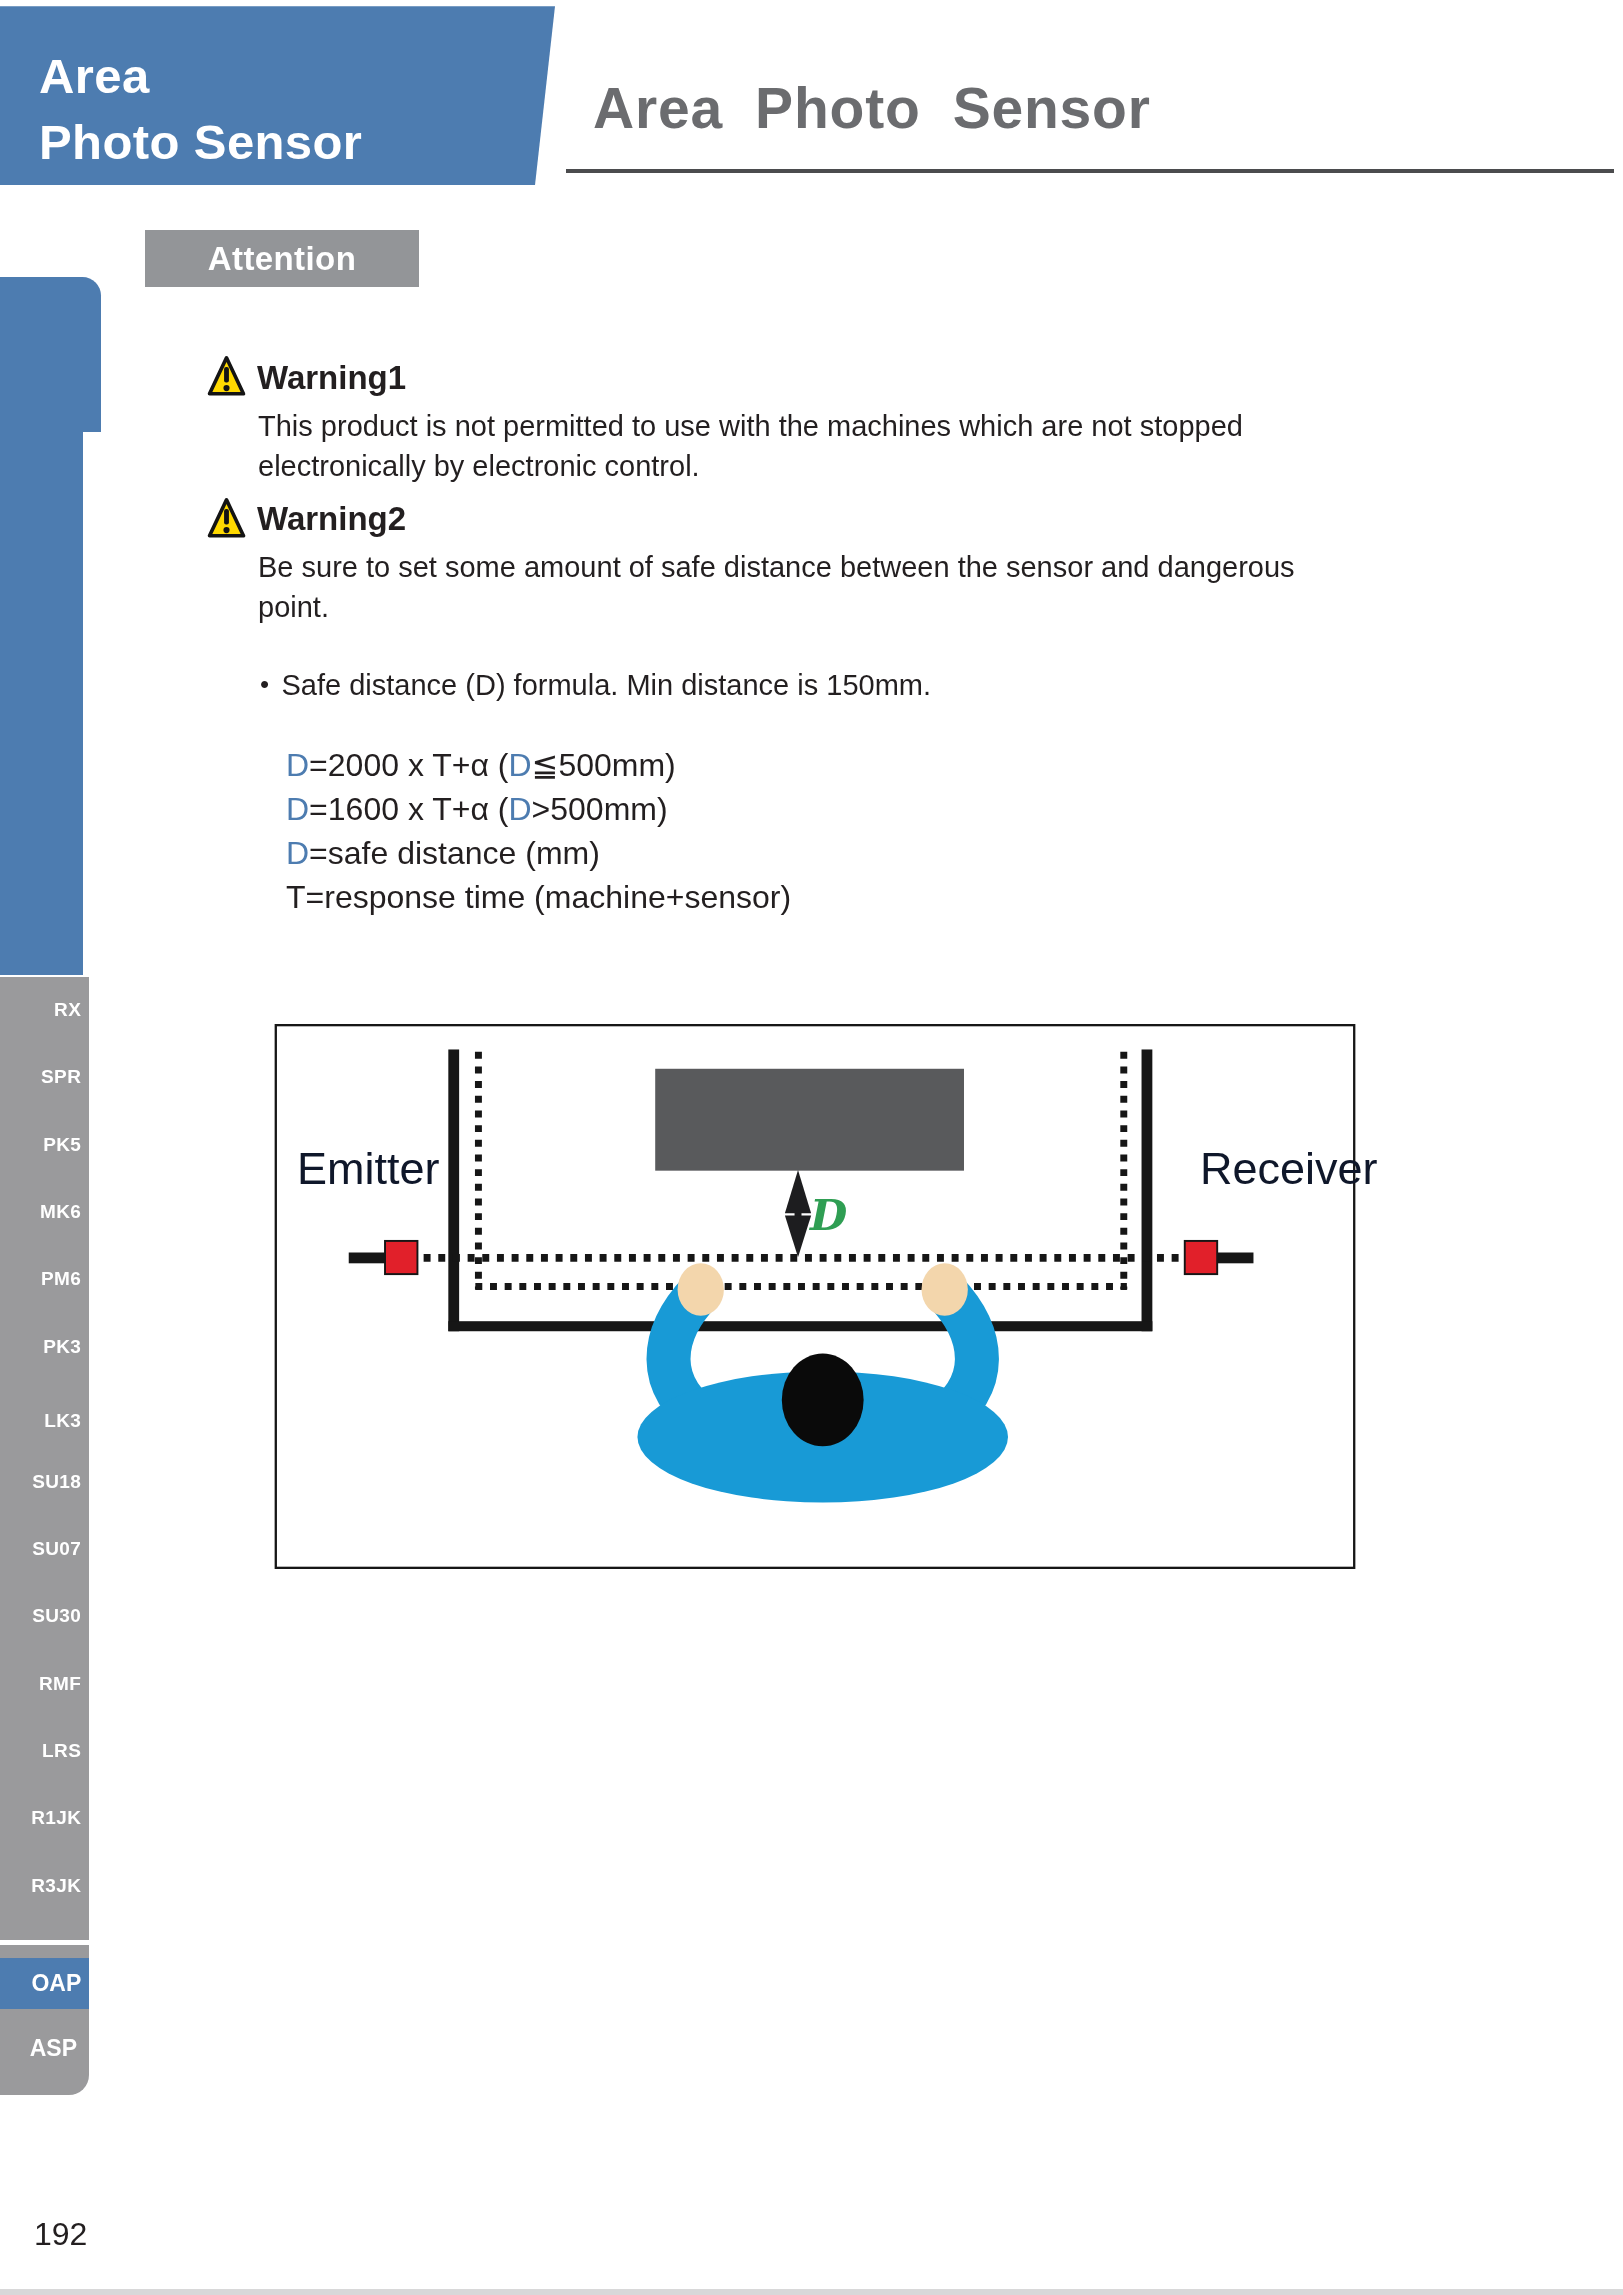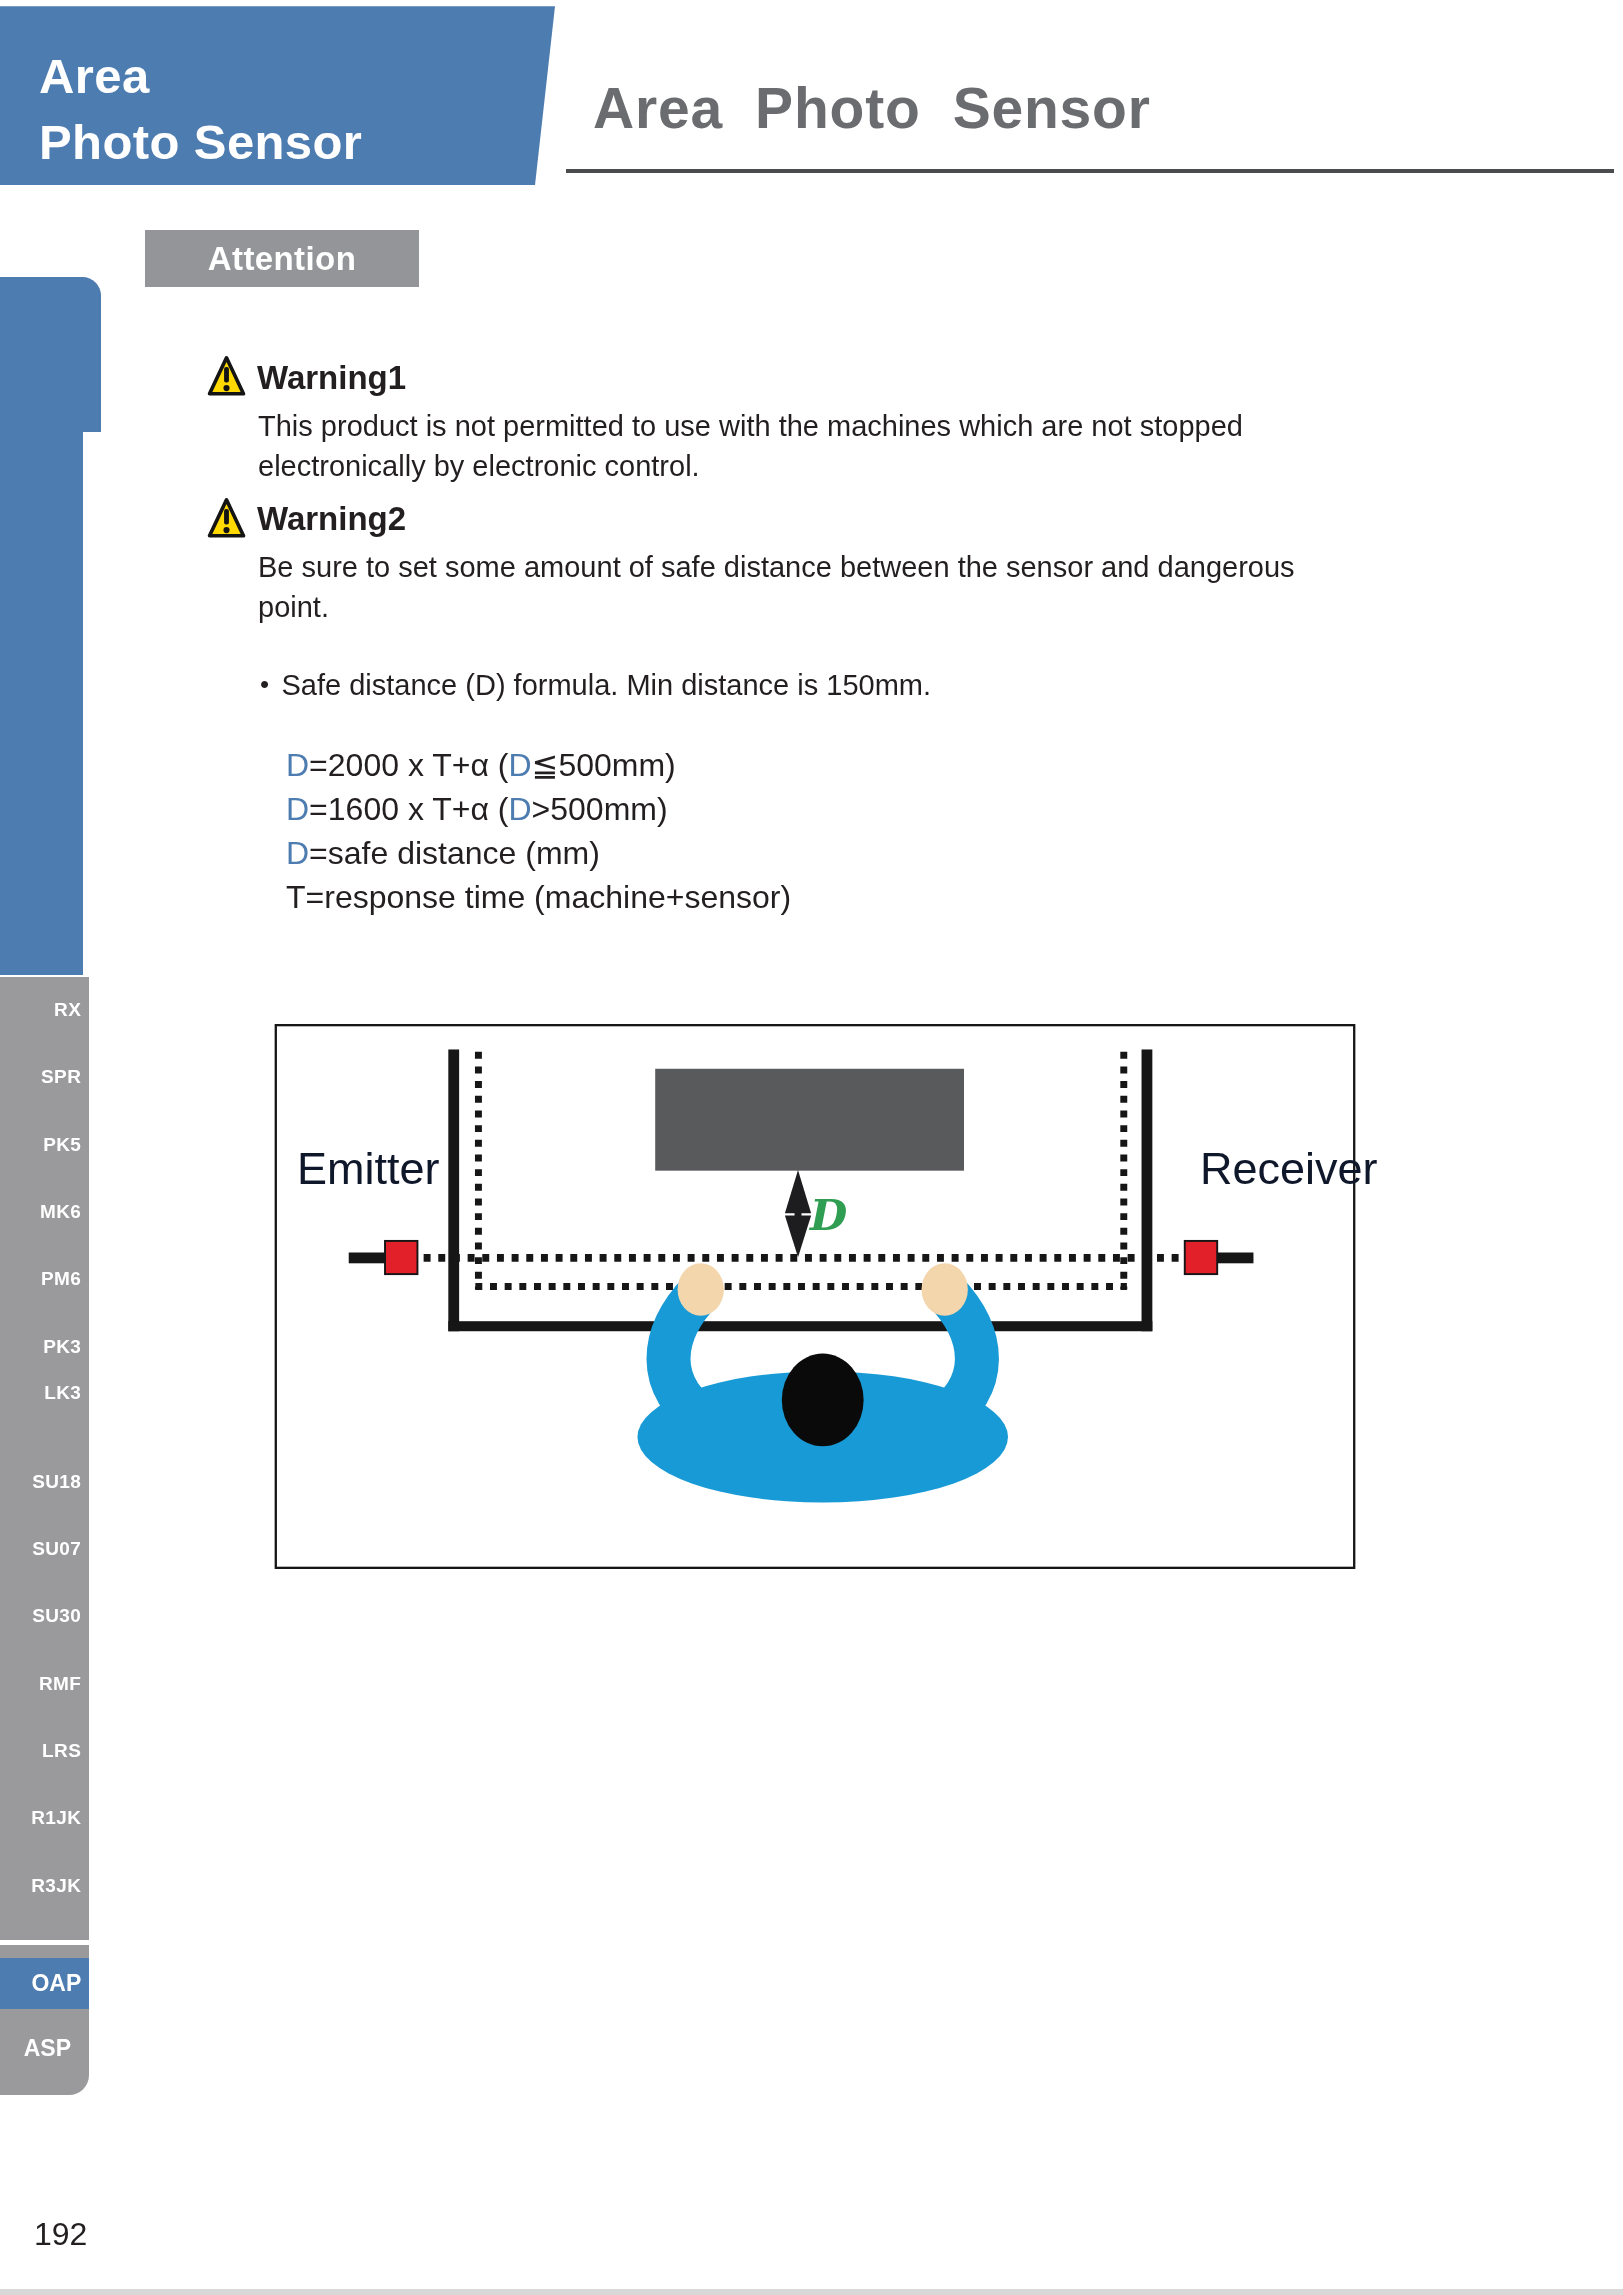--- a/index.html
+++ b/index.html
@@ -77,21 +77,21 @@
   .side-strip-gray{position:absolute;left:0;top:977px;width:89px;height:963px;
     background:var(--sidebar-gray,#9a9a9c);}
   .side-strip-gray-lower{position:absolute;left:0;top:1945px;width:89px;height:150px;
     background:var(--sidebar-gray,#9a9a9c);border-bottom-right-radius:20px;}
   .side-item{position:absolute;right:7.7px;width:77px;height:32px;color:#ffffff;
     font-size:19px;font-weight:bold;text-align:right;line-height:32px;letter-spacing:0.4px;}
   .side-item-active{position:absolute;left:0;top:13px;width:89px;height:51px;
     background:var(--accent-blue,#4d7cb0);color:#ffffff;font-size:23px;font-weight:bold;
     text-align:right;line-height:51px;padding-right:7.7px;box-sizing:border-box;}
   .side-item-last{position:absolute;left:0;top:87px;width:89px;height:32px;color:#ffffff;
-    font-size:23px;font-weight:bold;text-align:right;line-height:32px;padding-right:18px;
+    font-size:23px;font-weight:bold;text-align:right;line-height:32px;padding-right:12px;
     box-sizing:border-box;}
   
   .page-number{position:absolute;left:34px;top:2216px;font-size:32px;}
   .bottom-edge{position:absolute;left:0;top:2289px;width:1623px;height:6.2px;background:#d8d8d9;}
 </style>
 </head>
 <body>
 
 <div class="page">
 
@@ -180,21 +180,21 @@
       <span>OAP</span>
     </div>
   </div>
   <div class="side-strip-gray">
       <div class="side-item" style="top: 17px;">RX</div>
       <div class="side-item" style="top: 84px;">SPR</div>
       <div class="side-item" style="top: 152px;">PK5</div>
       <div class="side-item" style="top: 219px;">MK6</div>
       <div class="side-item" style="top: 286px;">PM6</div>
       <div class="side-item" style="top: 354px;">PK3</div>
-      <div class="side-item" style="top: 400px;">LK3</div>
+      <div class="side-item" style="top: 428px;">LK3</div>
       <div class="side-item" style="top: 489px;">SU18</div>
       <div class="side-item" style="top: 556px;">SU07</div>
       <div class="side-item" style="top: 623px;">SU30</div>
       <div class="side-item" style="top: 691px;">RMF</div>
       <div class="side-item" style="top: 758px;">LRS</div>
       <div class="side-item" style="top: 825px;">R1JK</div>
       <div class="side-item" style="top: 893px;">R3JK</div>
     </div>
   <div class="side-strip-gray-lower">
     <div class="side-item-active">OAP</div>

